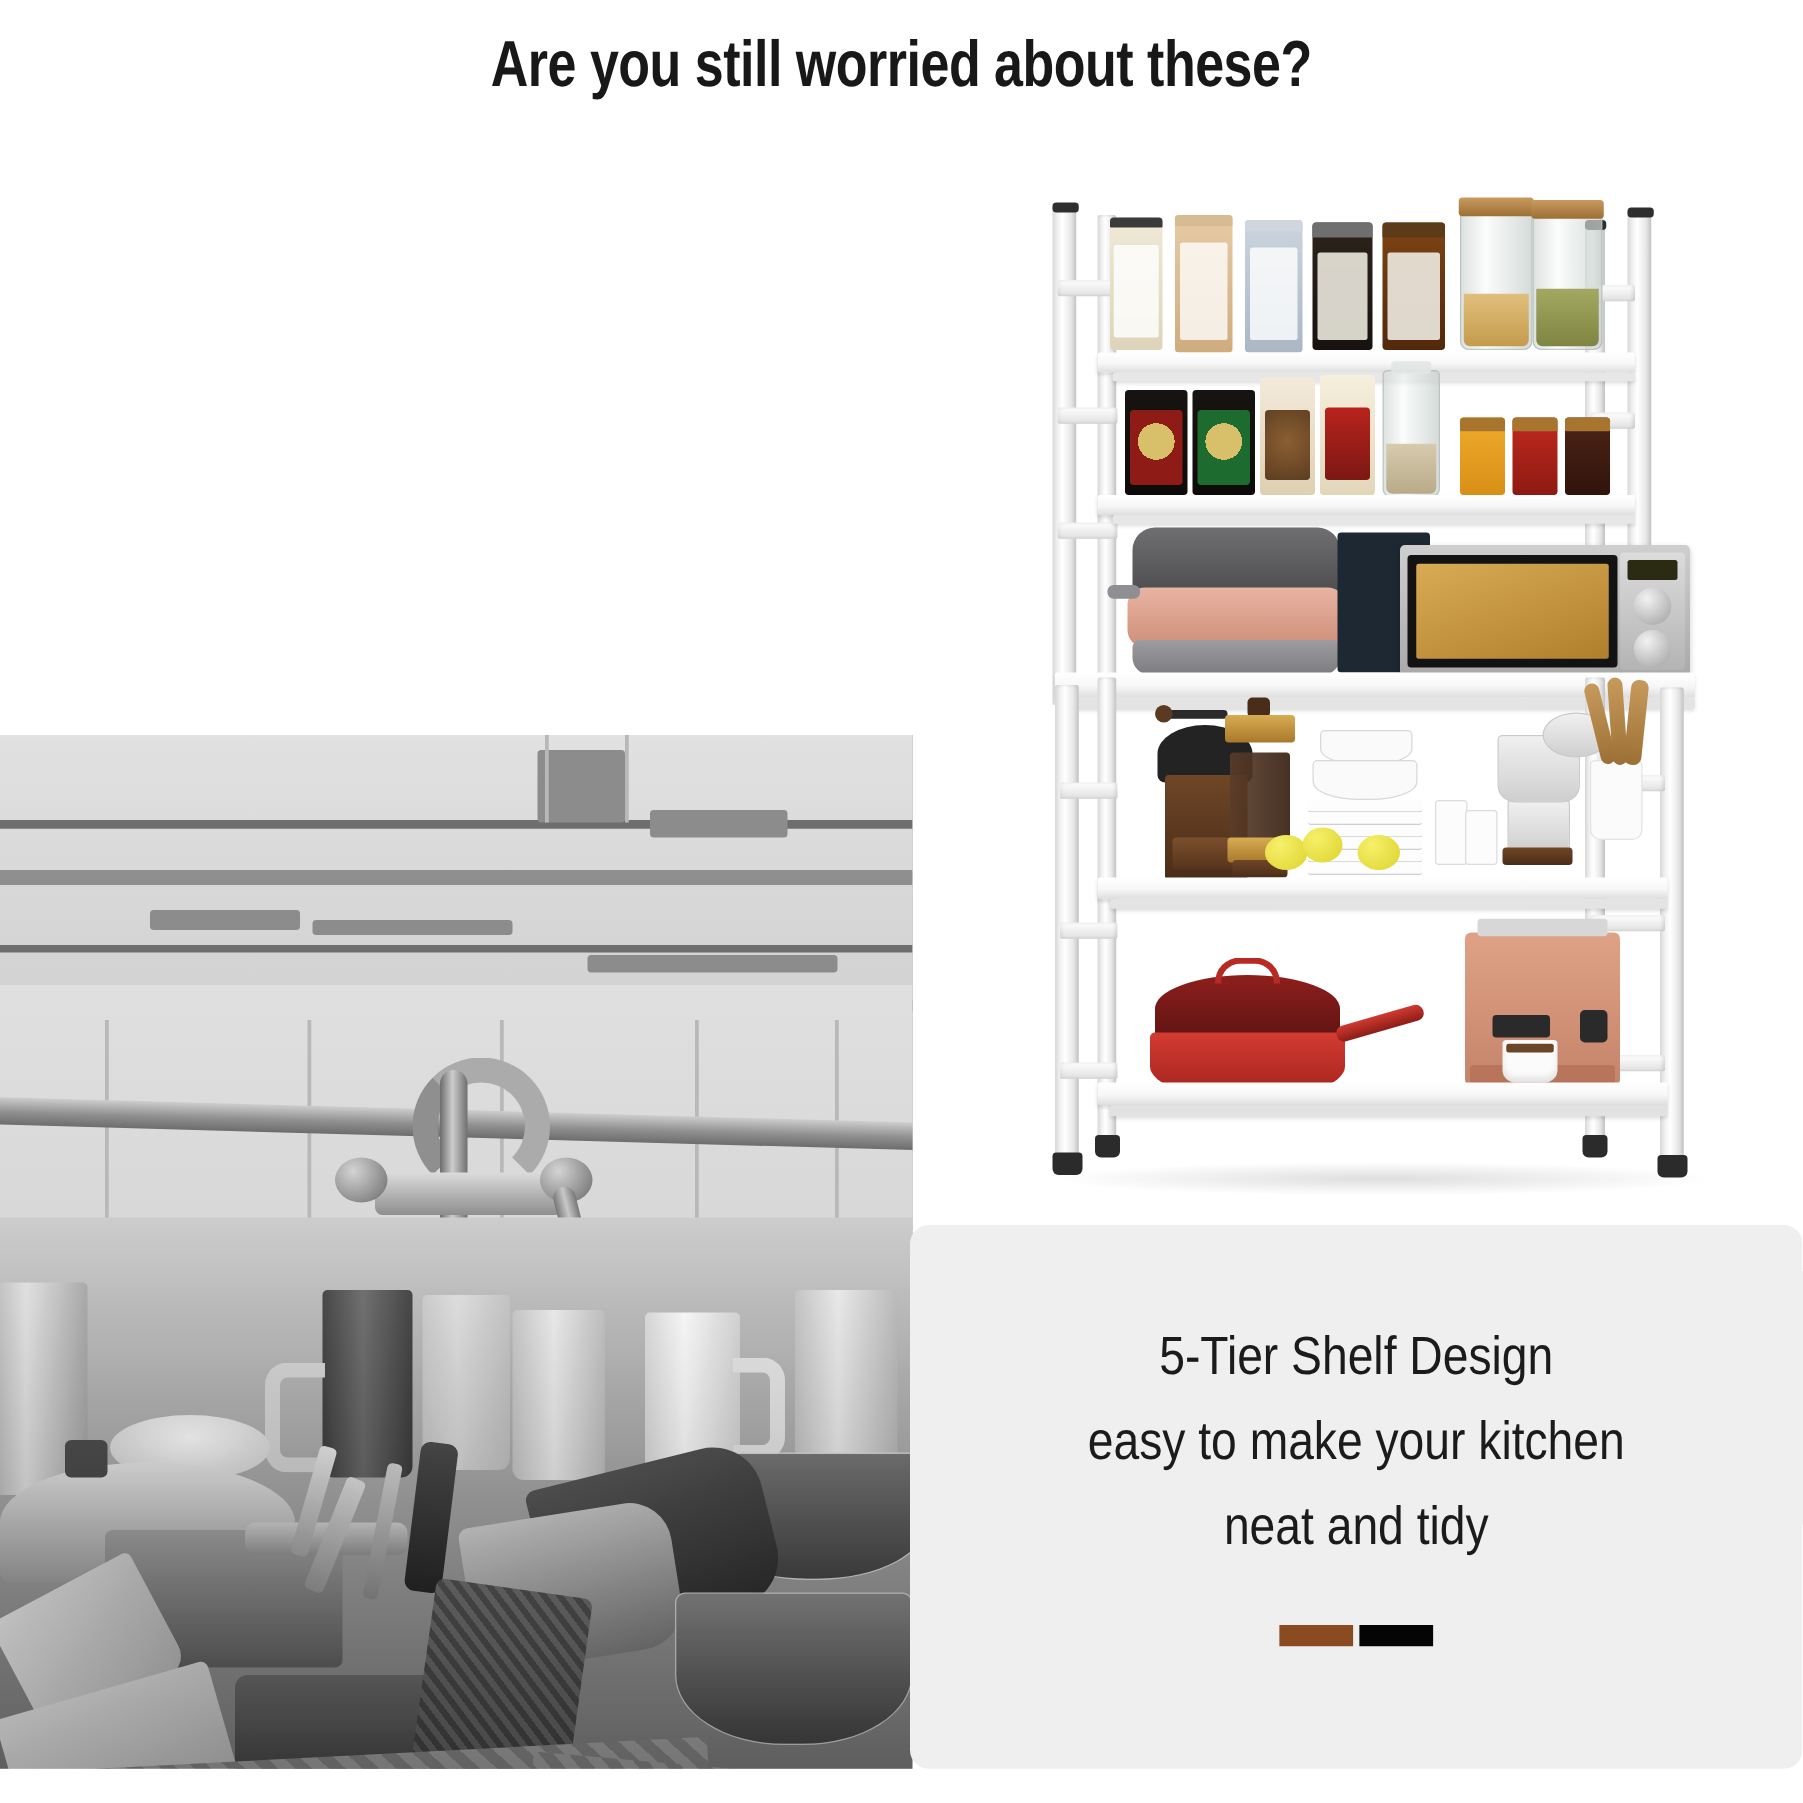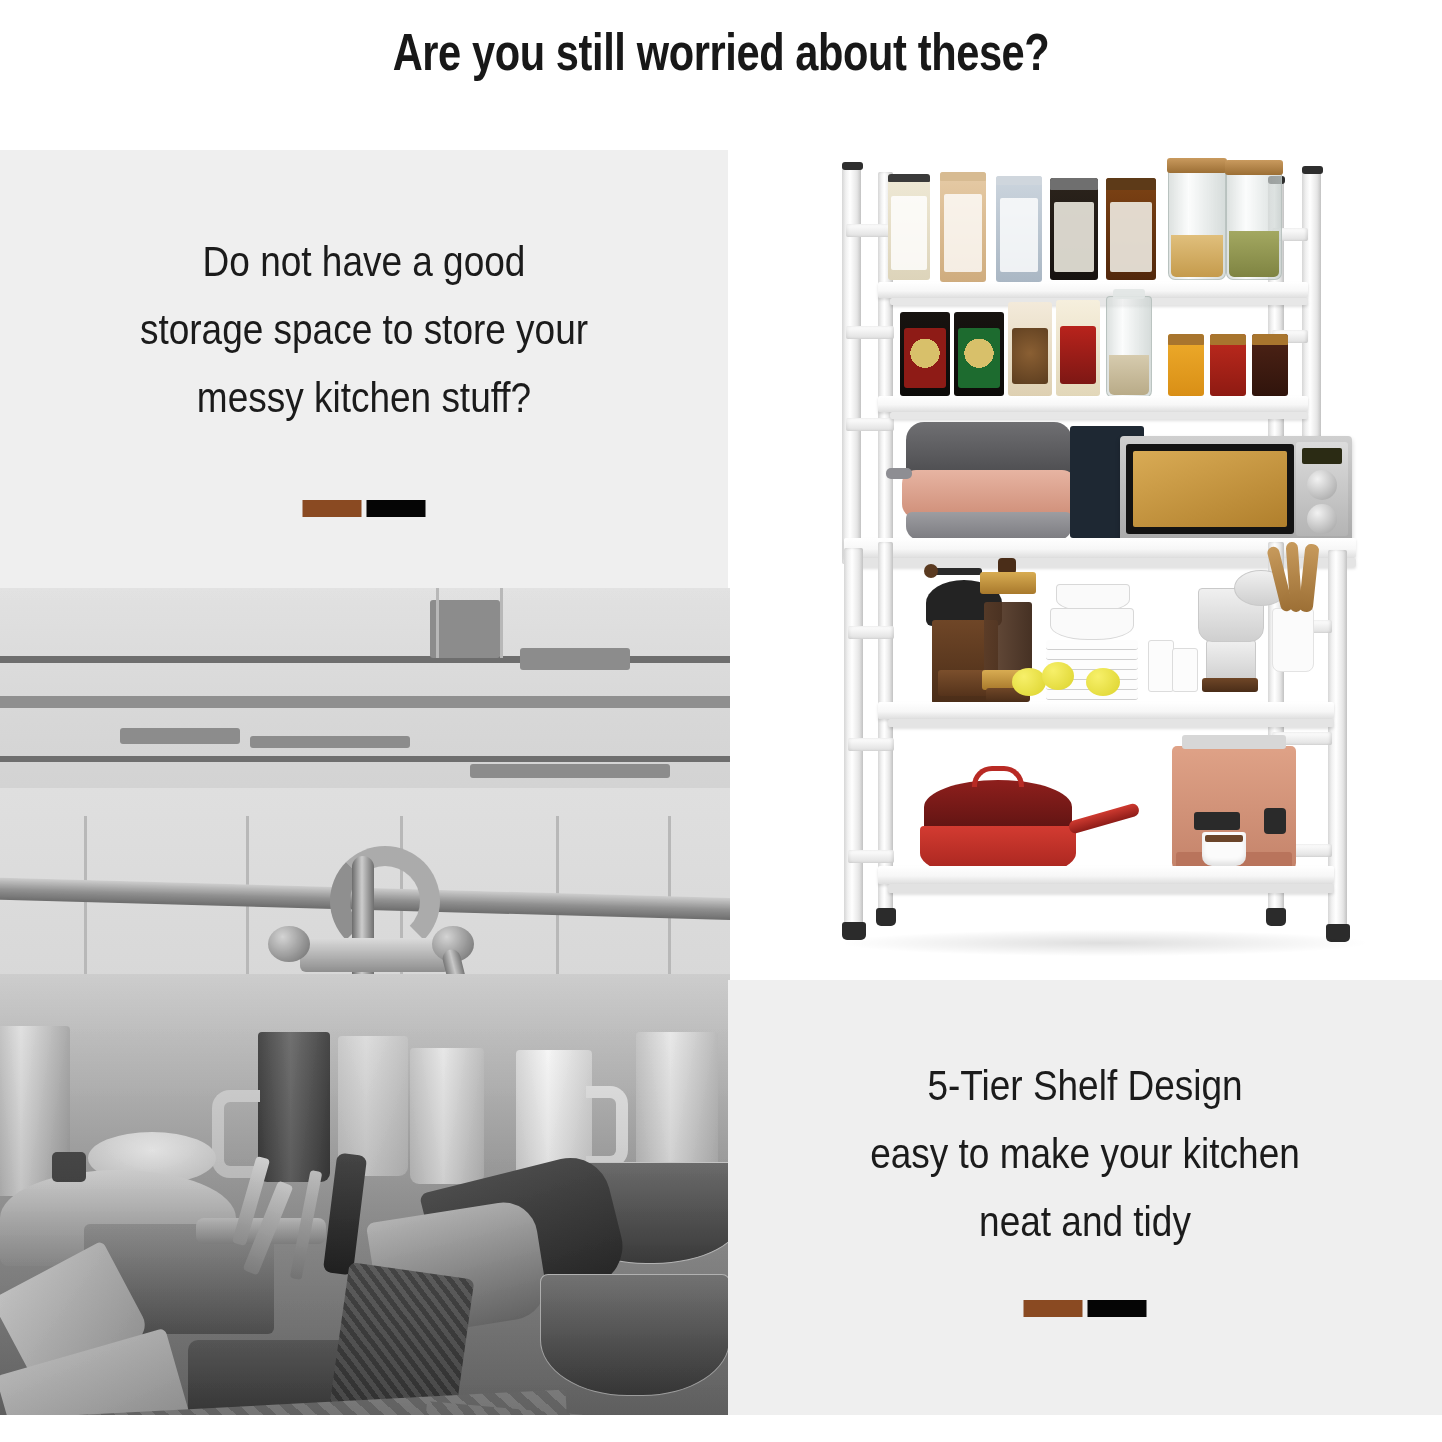--- a/index.html
+++ b/index.html
@@ -20,21 +20,21 @@
     letter-spacing:-0.5px;
     color:#181818;
     transform:scaleX(0.80);
     transform-origin:50% 50%;
     white-space:nowrap;
   }
 
   
   .panel-gray{position:absolute;background:#efefef;}
   .panel-tl{left:0;top:150px;width:728px;height:438px;}
-  .panel-br{left:728px;top:980px;width:714px;height:435px;}
+  .panel-br{left:728px;top:980px;width:714px;height:435px;border-radius:15px;}
 
   .copy{
     position:absolute;left:0;width:100%;
     text-align:center;color:#1b1b1b;
     font-size:43px;line-height:1.58;
     transform:scaleX(0.86);
     transform-origin:50% 50%;
   }
   .copy-tl{top:78px;}
   .copy-br{top:72px;}
@@ -201,31 +201,20 @@
   .shadow-floor{position:absolute;left:845px;top:930px;width:520px;height:26px;
     background:radial-gradient(ellipse at center,rgba(0,0,0,.13),rgba(0,0,0,0) 72%);}
 </style>
 </head>
 <body>
 
 <div class="stage">
 
   <div class="headline">Are you still worried about these?</div>
 
-  <div class="panel-gray panel-tl">
-    <div class="copy copy-tl">
-      <div>Do not have a good</div>
-      <div>storage space to store your</div>
-      <div>messy kitchen stuff?</div>
-    </div>
-    <div class="rule rule-tl">
-      <span class="brown"></span>
-      <span class="black"></span>
-    </div>
-  </div>
 
   <div class="photo">
     <div class="ph-wall">
       <div class="seam s1"></div>
         <div class="seam s2"></div>
       <div class="seam s3"></div>
         <div class="seam s4"></div>
       <div class="chip" style="left:430px;top:12px;width:70px;height:58px;"></div>
       <div class="chip" style="left:520px;top:60px;width:110px;height:22px;"></div>
       <div class="chip" style="left:120px;top:140px;width:120px;height:16px;"></div>

